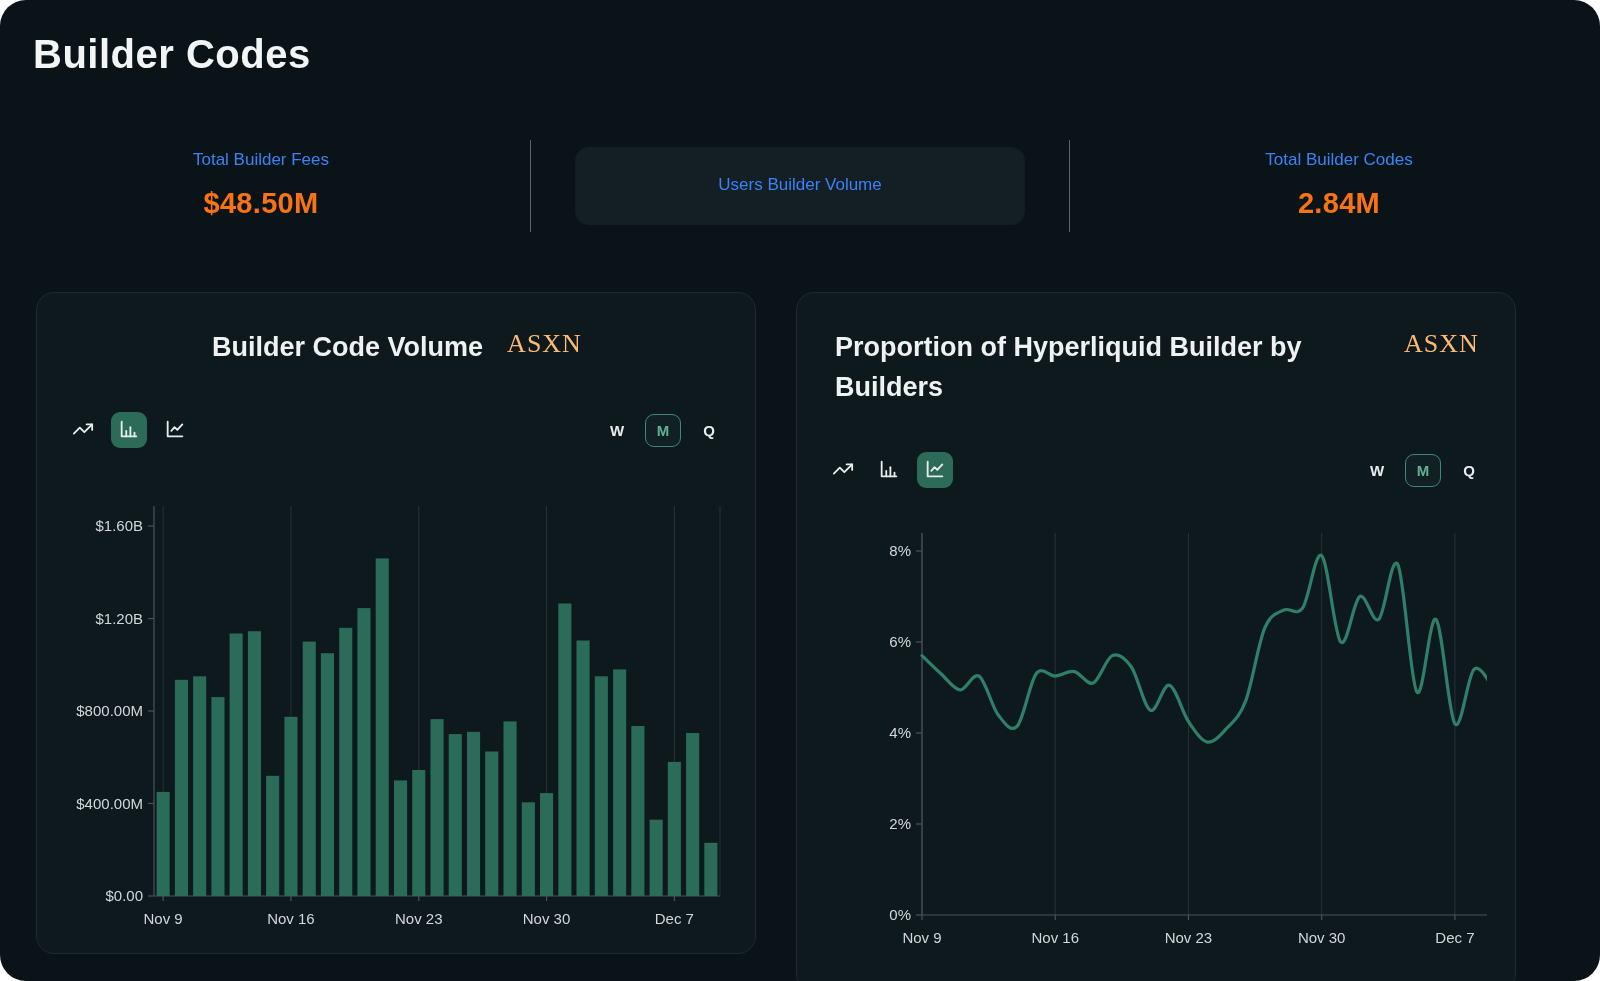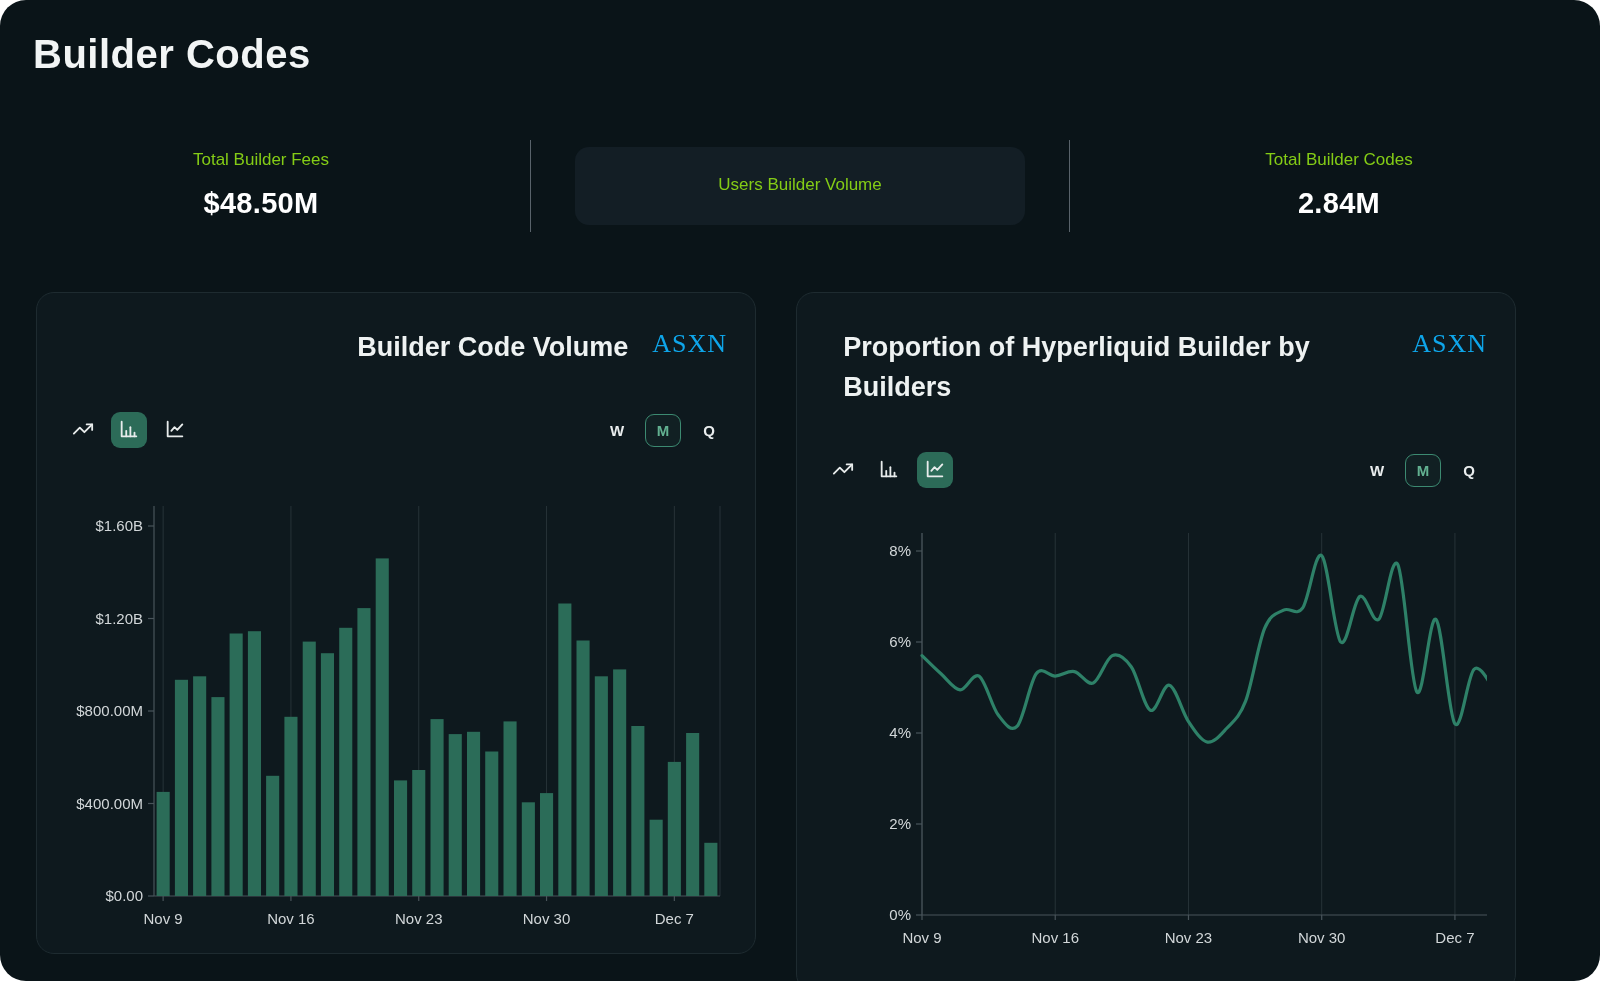--- a/index.html
+++ b/index.html
@@ -2,31 +2,31 @@
 <html><head>
 <meta charset="utf-8">
 <style>
   html,body{margin:0;padding:0;background:#ffffff;font-family:"Liberation Sans",sans-serif;}
   .app{position:relative;width:1600px;height:981px;background:#0a1418;border-radius:26px;overflow:hidden;}
   .page-title{margin:30px 0 16px 33px;font-size:40px;line-height:48px;font-weight:600;color:#f2f5f5;letter-spacing:.5px;}
   
   .stats-row{margin-top:44px;display:flex;justify-content:center;align-items:center;}
   .stat{width:450px;text-align:center;padding:28px 0 30px;border-radius:14px;cursor:pointer;}
   .stat.selected{background:#131e25;}
-  .stat-label{font-size:17px;line-height:20px;color:#84cc16;font-weight:500;}
-  .stat-value{margin-top:16px;font-size:29px;line-height:34px;font-weight:700;color:#ffffff;letter-spacing:.3px;}
+  .stat-label{font-size:17px;line-height:20px;color:#3b82f6;font-weight:500;}
+  .stat-value{margin-top:16px;font-size:29px;line-height:34px;font-weight:700;color:#f97316;letter-spacing:.3px;}
   .stat-divider{width:1px;height:92px;background:#59636a;margin:0 44px;}
   
   .panels{display:flex;gap:40px;padding-left:36px;margin-top:42px;align-items:flex-start;}
   .panel{box-sizing:border-box;width:720px;background:#0e191e;border:1px solid #1e2b30;border-radius:18px;padding:26px 28px;}
   .panel.left{height:662px;}
   .panel.right{height:700px;}
-  .panel-head{display:flex;justify-content:flex-end;align-items:flex-start;gap:24px;}
+  .panel-head{display:flex;justify-content:center;align-items:flex-start;gap:24px;}
   .panel-title{margin:8px 0 0 2px;font-size:27px;line-height:40px;font-weight:600;color:#eef2f2;max-width:545px;}
-  .watermark{font-family:"Liberation Serif",serif;font-size:26px;color:#0ea5e9;letter-spacing:1px;margin-top:10px;}
+  .watermark{font-family:"Liberation Serif",serif;font-size:26px;color:#fdba74;letter-spacing:1px;margin-top:10px;}
   
   .toolbar{display:flex;justify-content:space-between;align-items:center;margin-top:45px;height:36px;}
   .chart-type-group{display:flex;gap:10px;align-items:center;}
   .icon-btn{width:36px;height:36px;display:flex;align-items:center;justify-content:center;border-radius:9px;background:transparent;border:none;cursor:pointer;padding:0;}
   .icon-btn.active{background:#2c6b58;}
   .icon-btn svg{stroke:#e8ecec;fill:none;stroke-width:2;stroke-linecap:round;stroke-linejoin:round;}
   .range-group{display:flex;gap:10px;align-items:center;}
   .range-btn{box-sizing:border-box;min-width:36px;height:33px;padding:0 9px;font-family:"Liberation Sans",sans-serif;font-size:15px;font-weight:700;color:#e9edee;background:transparent;border:1.5px solid transparent;border-radius:9px;cursor:pointer;}
   .range-btn.active{border-color:#3c8a71;color:#62b191;background:rgba(70,160,120,.06);}
   

